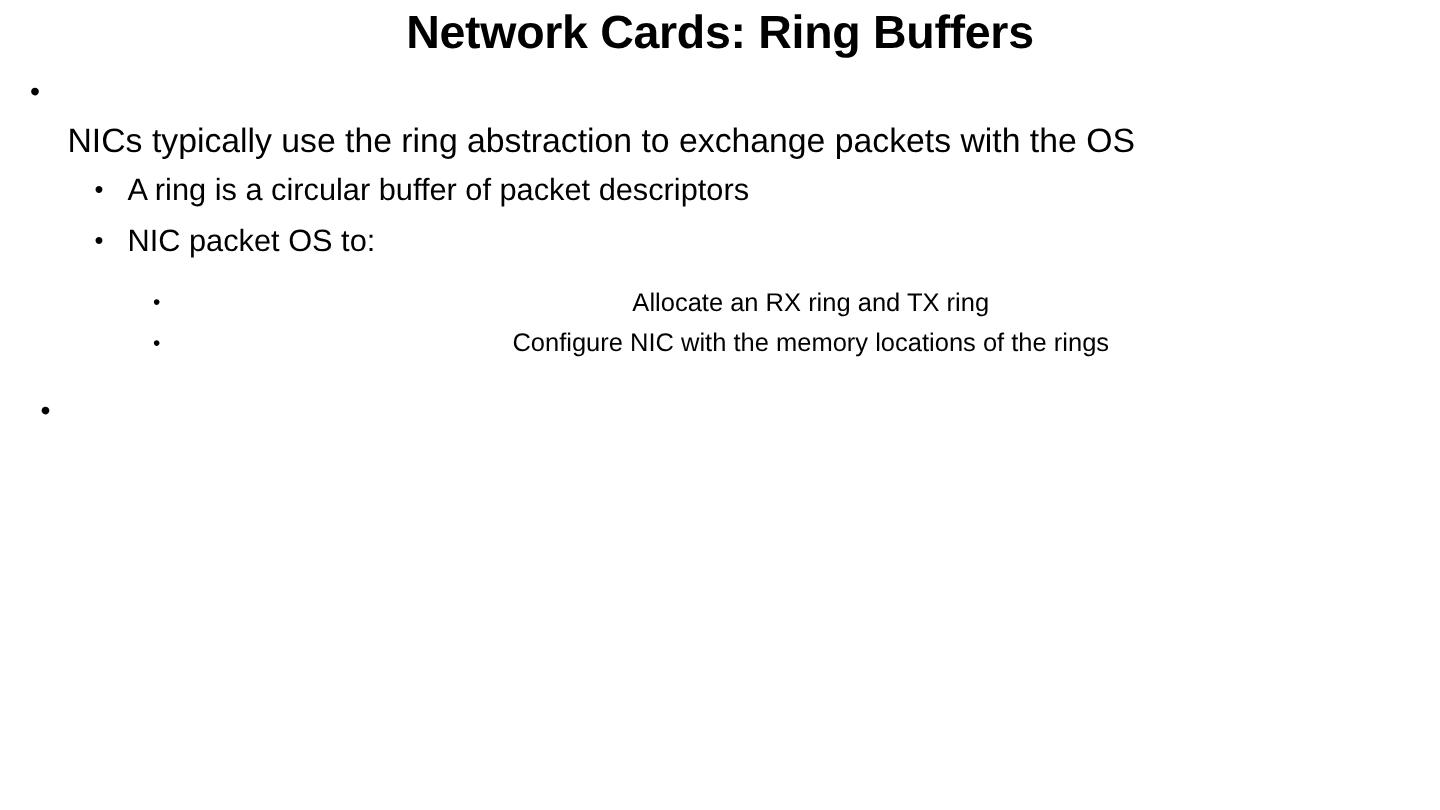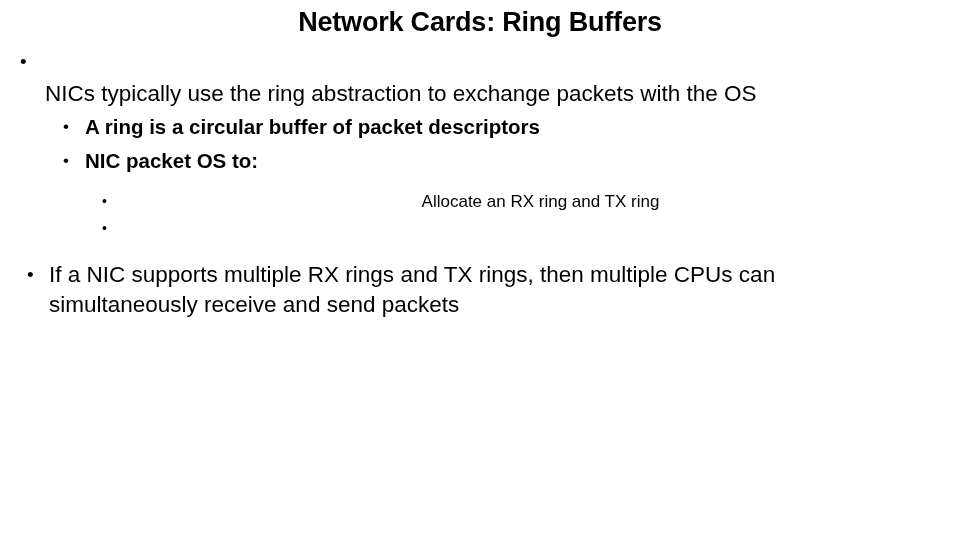--- a/index.html
+++ b/index.html
@@ -22,21 +22,21 @@
     height: 540px;
   }
 
   
   .slide-title {
     position: absolute;
     top: 7px;
     left: 0;
     width: 960px;
     text-align: center;
-    font-size: 27px;
+    font-size: 31px;
     font-weight: bold;
     letter-spacing: -0.2px;
     line-height: 30px;
     white-space: nowrap;
   }
 
   
   .body-block {
     position: absolute;
     top: 45px;
@@ -82,21 +82,20 @@
     line-height: 34px;
     padding-left: 63px;
   }
   .lvl2 .bullet-mark {
     width: 22px;
     font-size: 17px;
     line-height: 34px;
   }
   .lvl2 .bullet-text {
     line-height: 34px;
-    font-weight: bold;
   }
 
   
   .lvl3 {
     font-size: 17px;
     line-height: 27px;
     padding-left: 102px;
   }
   .lvl3 .bullet-mark {
     width: 19px;
@@ -171,25 +170,25 @@
       <span class="bullet-text">NIC packet OS to:</span>
     </div>
 
     <div class="bullet-row lvl3 gap-before-lvl3">
       <span class="bullet-mark">•</span>
       <span class="bullet-text">Allocate an RX ring and TX ring</span>
     </div>
 
     <div class="bullet-row lvl3">
       <span class="bullet-mark">•</span>
+      <span class="bullet-text">Configure NIC with the memory locations of the rings</span>
     </div>
 
     <div class="bullet-row lvl1-wrap">
       <span class="bullet-mark">•</span>
-      <span class="bullet-text">If a NIC supports multiple RX rings and TX rings, then multiple CPUs can simultaneously receive and send packets</span>
     </div>
 
   </div>
 
   <div class="diagram">
 
     <div class="pointer pointer-head">
       
       
     </div>

